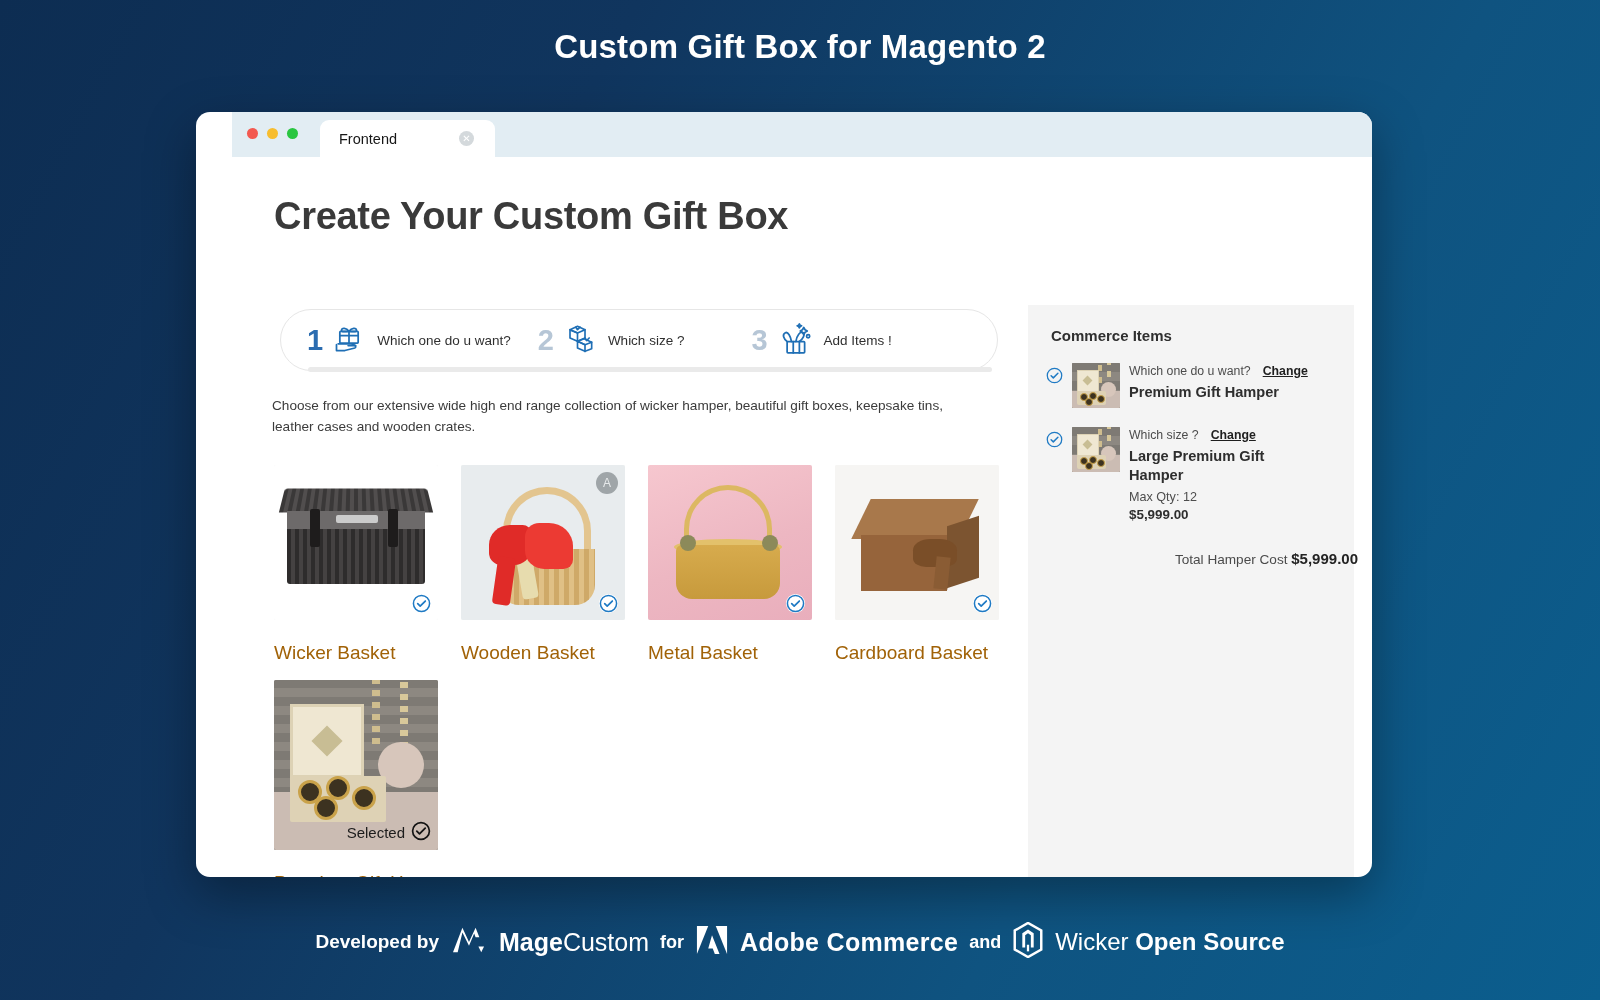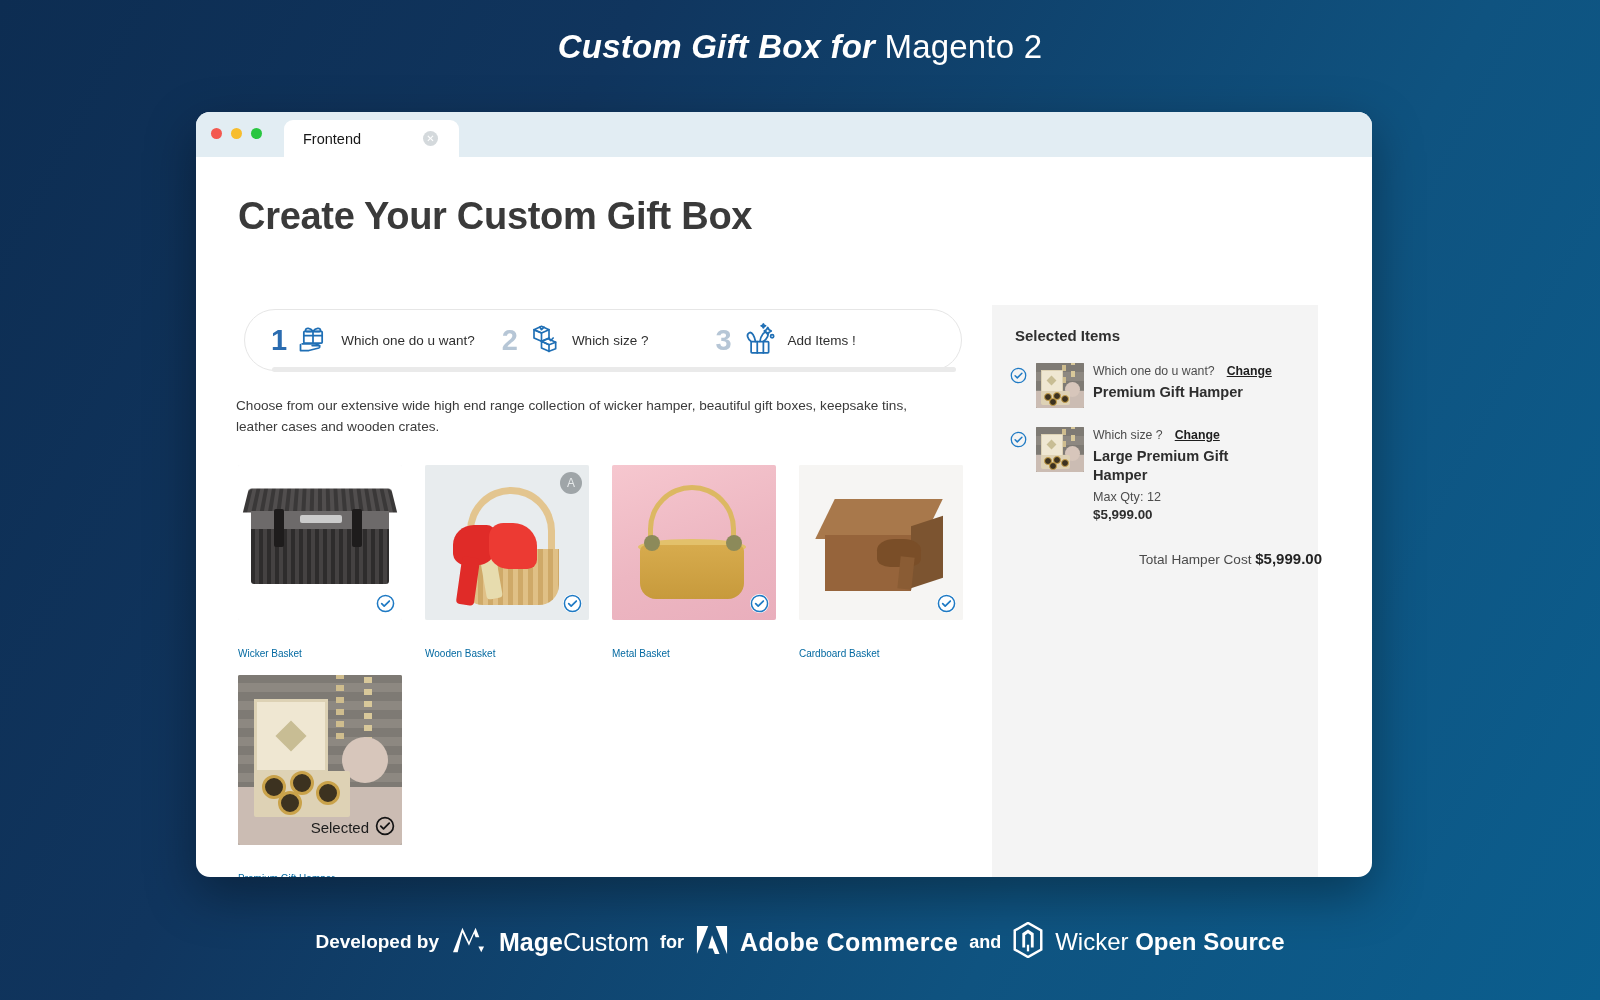--- a/index.html
+++ b/index.html
@@ -14,32 +14,33 @@
   
   .banner-title {
     position: absolute;
     top: 28px; left: 0; width: 100%;
     text-align: center;
     color: #ffffff;
     font-size: 33px;
     letter-spacing: 0.2px;
     white-space: nowrap;
   }
-  .banner-title .b { font-weight: bold; font-style: italic; }
-  .banner-title .r { font-weight: normal; }
+  .banner-title .b { font-weight: bold; }
+  .banner-title .r { font-weight: bold; }
 
   
   .window {
     position: absolute;
     left: 196px; top: 112px;
     width: 1176px; height: 765px;
     background: #ffffff;
     border-radius: 14px;
     box-shadow: 0 18px 50px rgba(0,0,0,0.35);
     overflow: hidden;
+    padding-left: 36px;
   }
   .chrome {
     height: 45px;
     background: #e2edf3;
     position: relative;
   }
   .dots { position: absolute; left: 15px; top: 16px; display: flex; gap: 9px; }
   .dot { width: 11px; height: 11px; border-radius: 50%; }
   .dot.red { background: #f35950; }
   .dot.yellow { background: #f7bd2e; }
@@ -134,23 +135,23 @@
     background: #f2f2f2;
   }
   .thumb.tall { width: 164px; height: 170px; }
   .check-badge {
     position: absolute; right: 7px; bottom: 7px;
     width: 19px; height: 19px; border-radius: 50%;
     background: #fff;
     display: flex; align-items: center; justify-content: center;
   }
   .card-label {
-    margin-top: 28px;
-    font-size: 10px;
-    color: #0369a1;
+    margin-top: 22px;
+    font-size: 19px;
+    color: #a16207;
   }
   .selected-tag {
     position: absolute;
     right: 7px; bottom: 6px;
     display: flex; align-items: center; gap: 6px;
     font-size: 15px; color: #1c1c1c;
   }
 
   
   .art { position: absolute; inset: 0; }
@@ -561,21 +562,21 @@
                 </svg>
             </span>
           </div>
         </div>
         <div class="card-label">Premium Gift Hamper</div>
       </div>
 
     </div>
 
     <div class="sidebar">
-      <div class="sidebar-title">Selected Items</div>
+      <div class="sidebar-title">Commerce Items</div>
 
       <div class="sel-row r1">
         <span class="sel-check">
           <svg width="17" height="17" viewBox="0 0 20 20">
               <circle cx="10" cy="10" r="8.5" fill="none" stroke="#1f7ac4" stroke-width="1.5"></circle>
               <path d="M6 10.2l2.6 2.6L14 7.4" fill="none" stroke="#1f7ac4" stroke-width="1.7" stroke-linecap="round" stroke-linejoin="round"></path>
             </svg>
         </span>
         <span class="sel-thumb">
           <span class="art art-hamper">

